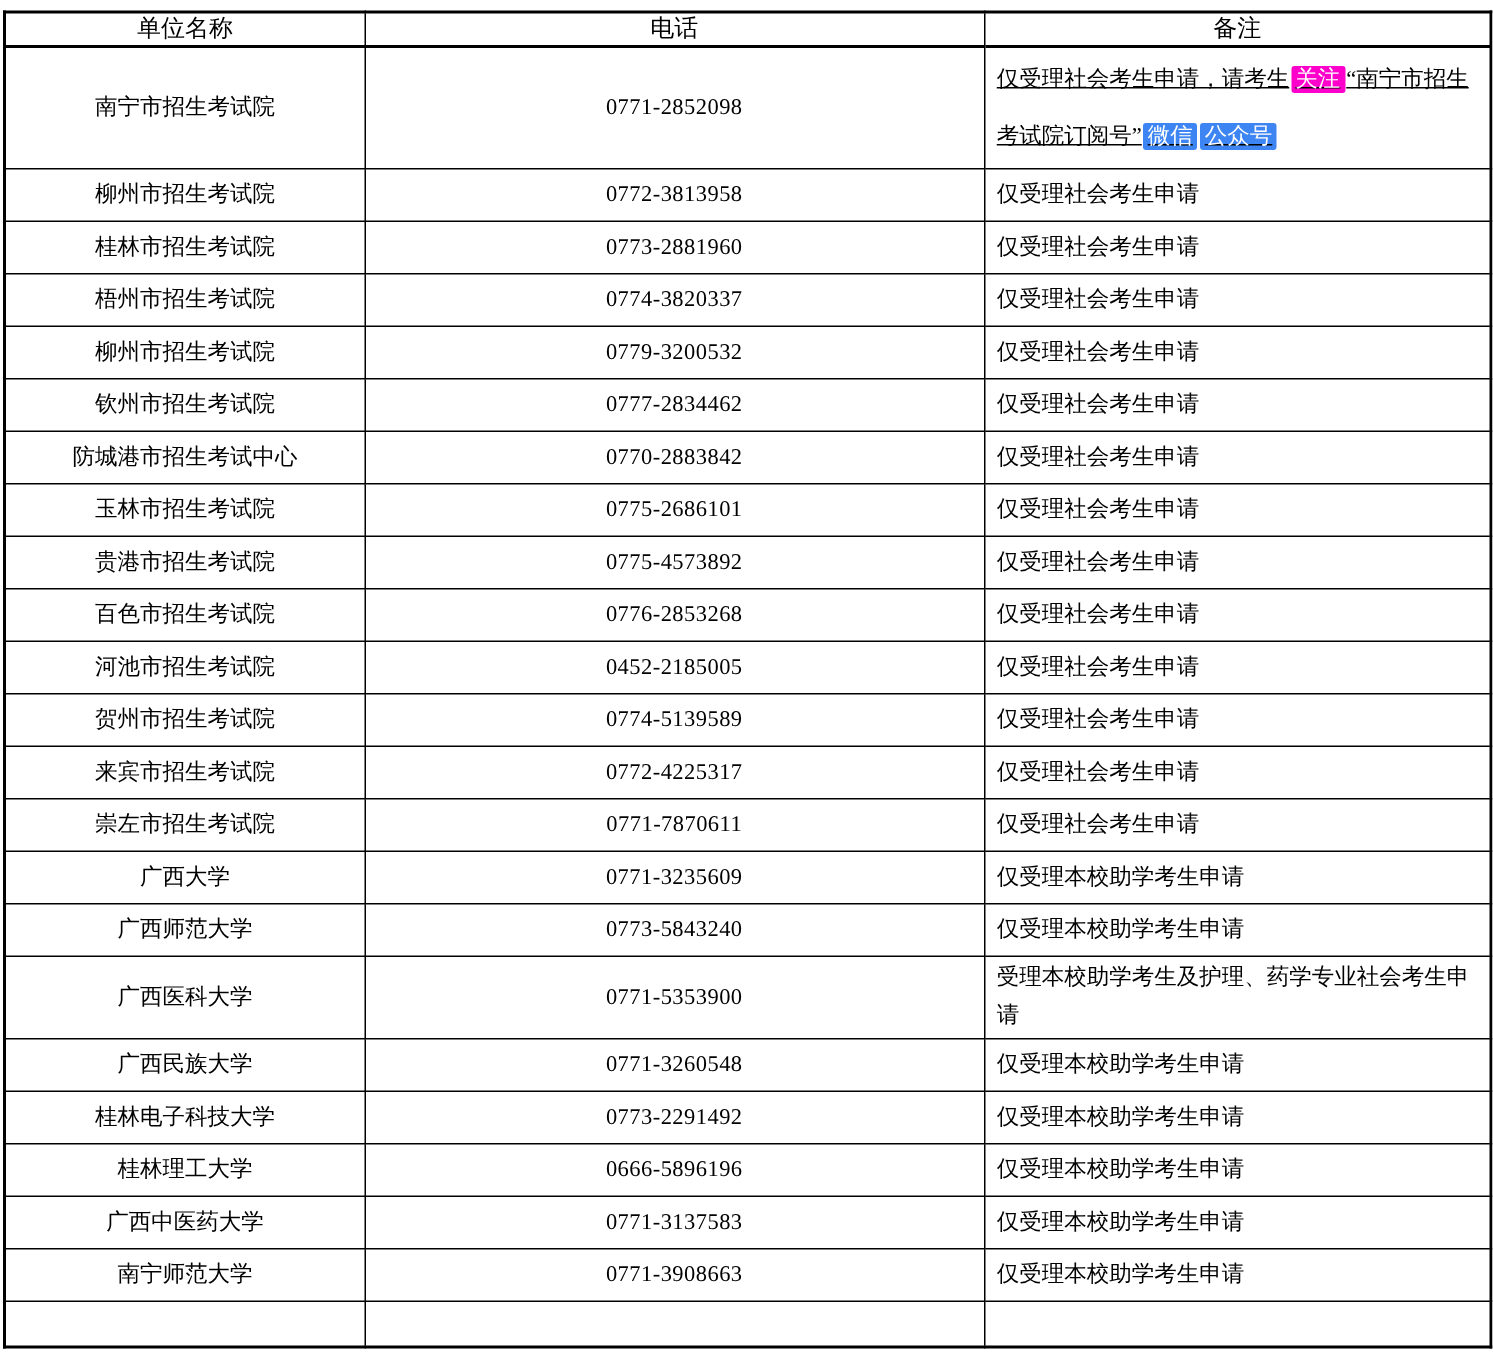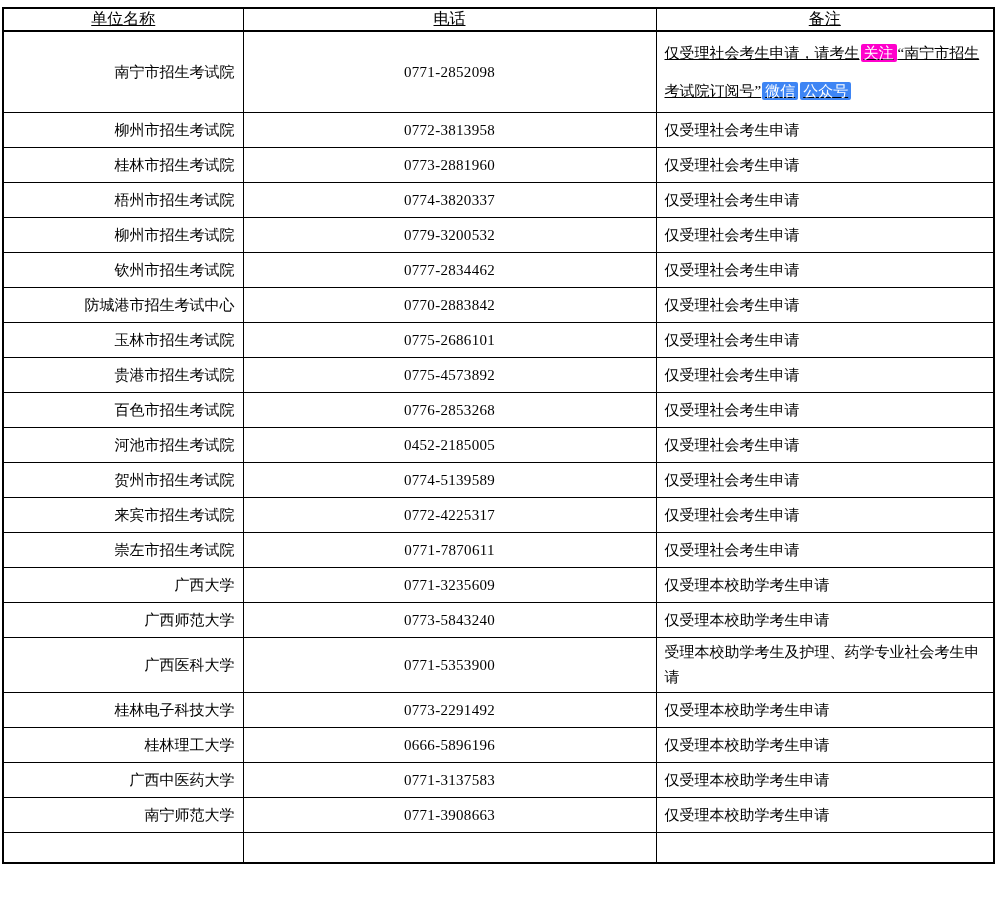--- a/index.html
+++ b/index.html
@@ -28,33 +28,32 @@
   }
   thead th {
     border-bottom: 2px solid #000;
     height: 19px;
     font-family: "Liberation Sans", "DejaVu Sans", sans-serif;
     font-size: 16px;
     font-weight: 400;
     text-align: center;
     vertical-align: middle;
     padding: 0;
-    text-decoration: underline;
   }
   td {
     height: 35px;
     font-family: "Liberation Serif", "DejaVu Serif", serif;
     font-size: 15px;
     line-height: 25px;
     vertical-align: middle;
     padding: 2px 8px;
     word-break: break-all;
   }
   td.name {
-    text-align: right;
+    text-align: center;
   }
   td.phone {
     text-align: center;
     font-size: 15px;
     padding: 2px 2px;
     letter-spacing: 0.3px;
   }
   td.remark {
     text-align: left;
   }
@@ -188,20 +187,25 @@
     <td class="phone">0773-5843240</td>
     <td class="remark">仅受理本校助学考生申请</td>
   </tr>
 
   <tr>
     <td class="name">广西医科大学</td>
     <td class="phone">0771-5353900</td>
     <td class="remark">受理本校助学考生及护理、药学专业社会考生申请</td>
   </tr>
 
+  <tr>
+    <td class="name">广西民族大学</td>
+    <td class="phone">0771-3260548</td>
+    <td class="remark">仅受理本校助学考生申请</td>
+  </tr>
 
   <tr>
     <td class="name">桂林电子科技大学</td>
     <td class="phone">0773-2291492</td>
     <td class="remark">仅受理本校助学考生申请</td>
   </tr>
 
   <tr>
     <td class="name">桂林理工大学</td>
     <td class="phone">0666-5896196</td>

